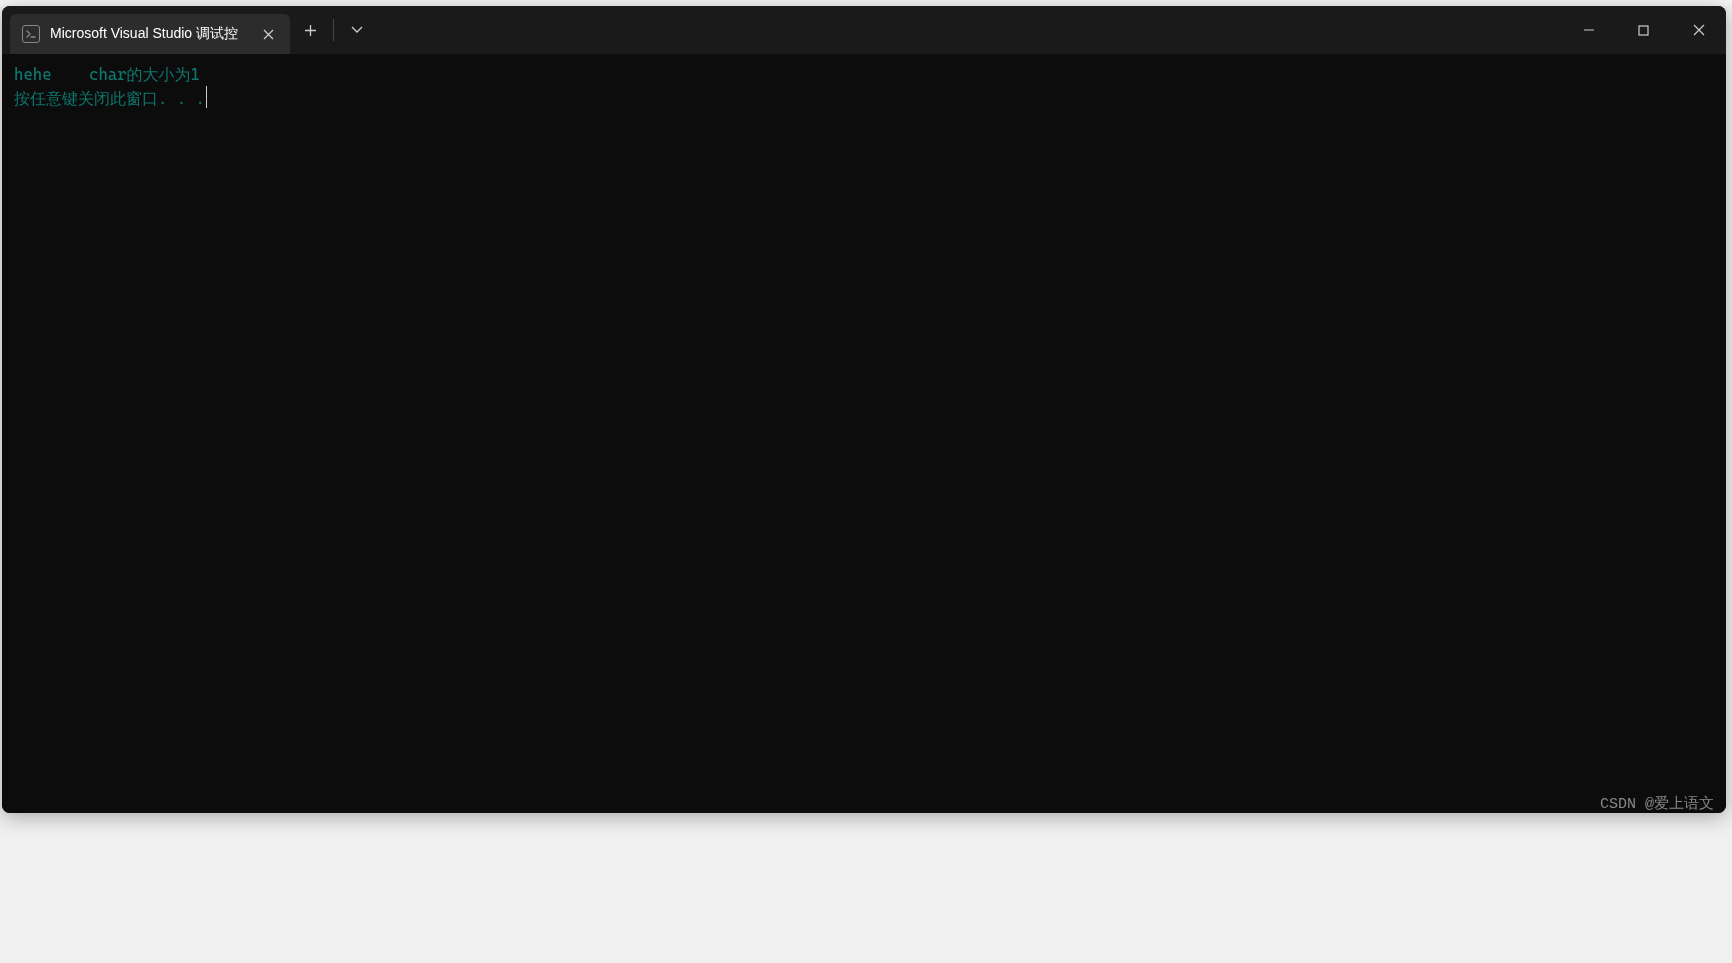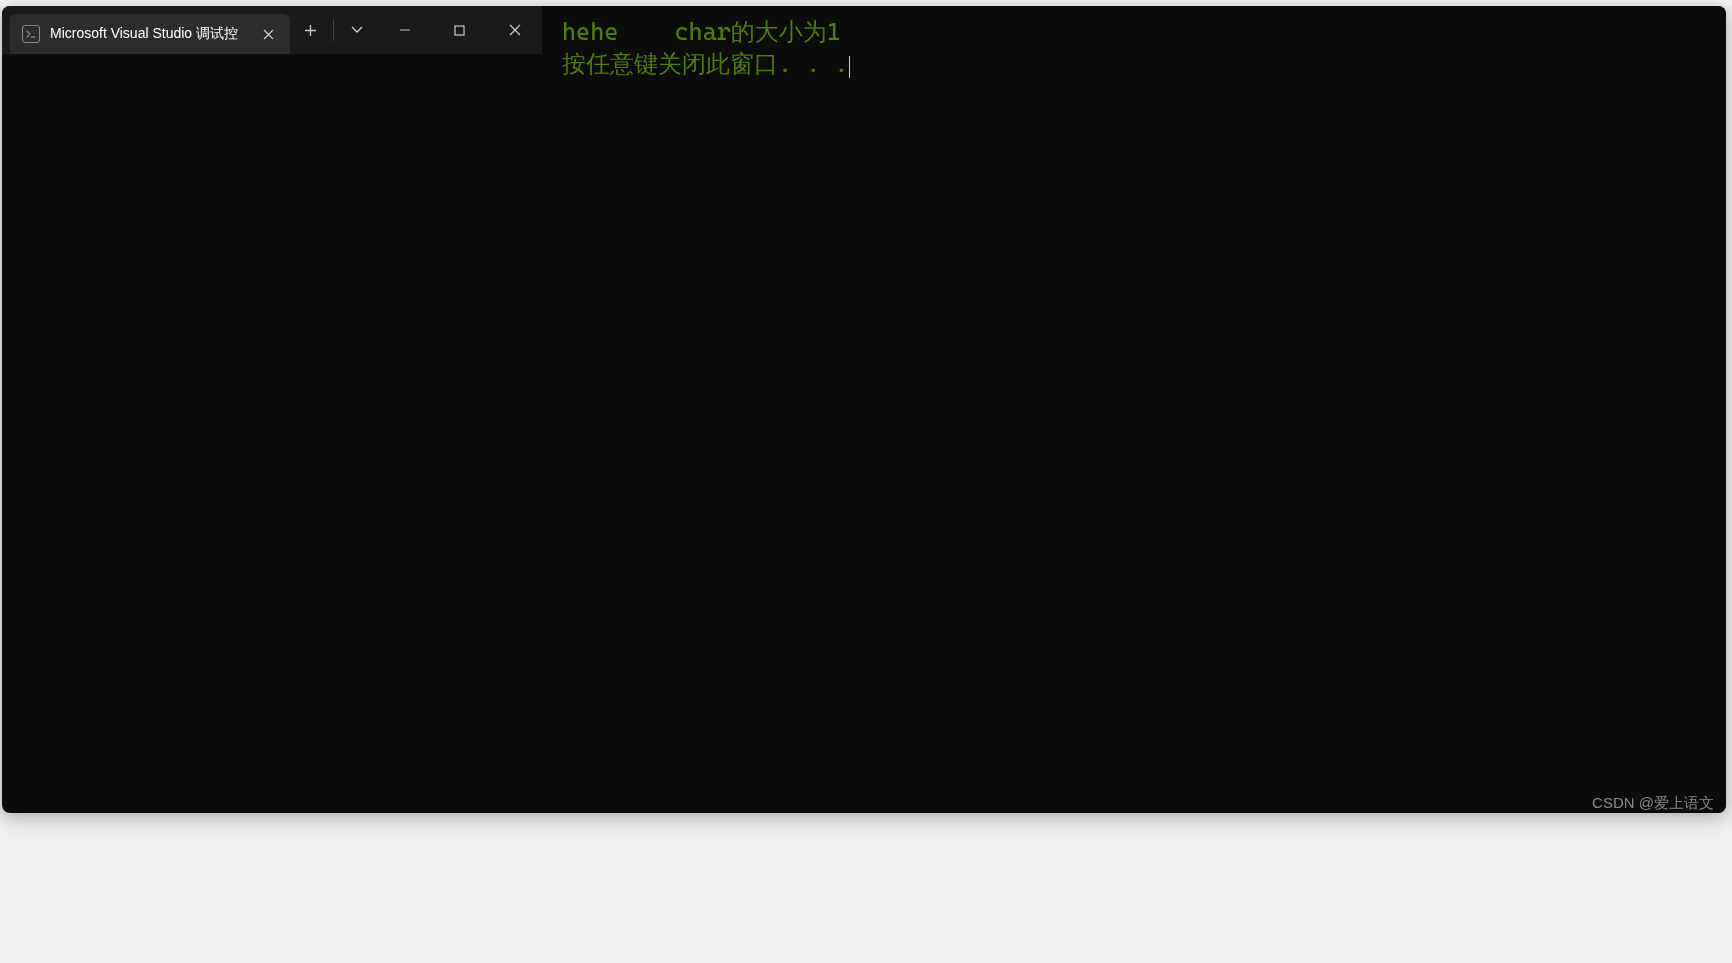--- a/index.html
+++ b/index.html
@@ -34,20 +34,21 @@
       position: absolute;
       top: 6px;
       left: 2px;
       right: 6px;
       bottom: 150px;
       background: #0c0c0c;
       border-radius: 8px;
       box-shadow: 0 4px 20px rgba(0,0,0,0.3);
       overflow: hidden;
       display: flex;
+      flex-direction: column;
     }
     .titlebar {
       height: 48px;
       background: #1a1a1a;
       display: flex;
       align-items: center;
       user-select: none;
     }
     .tab {
       height: 40px;
@@ -118,46 +119,46 @@
       height: 40px;
       display: flex;
       align-items: center;
       justify-content: center;
       color: #ccc;
       cursor: pointer;
     }
     .console {
       flex: 1;
       background: #0c0c0c;
-      color: #4d7c0f;
+      color: #0f766e;
       font-family: "Consolas", "Cascadia Mono", "Microsoft YaHei", monospace;
-      font-size: 24px;
+      font-size: 16px;
       line-height: 1.35;
-      padding: 10px 20px;
+      padding: 10px 12px;
       white-space: pre;
       overflow: hidden;
     }
     .console-line {
       display: block;
     }
     .cursor {
       display: inline-block;
       width: 1px;
       height: 22px;
       background: #cccccc;
       vertical-align: text-bottom;
       margin-left: 1px;
     }
     .watermark {
       position: absolute;
       bottom: 150px;
       right: 18px;
       color: #888;
       font-size: 15px;
-      font-family: Liberation Sans, sans-serif;
+      font-family: Liberation Mono, monospace;
     }
   </style>
 </head>
 <body>
 
 <div class="toolbar-fragment"></div>
 
 <div class="window">
   <div class="titlebar">
     <div class="tab">

